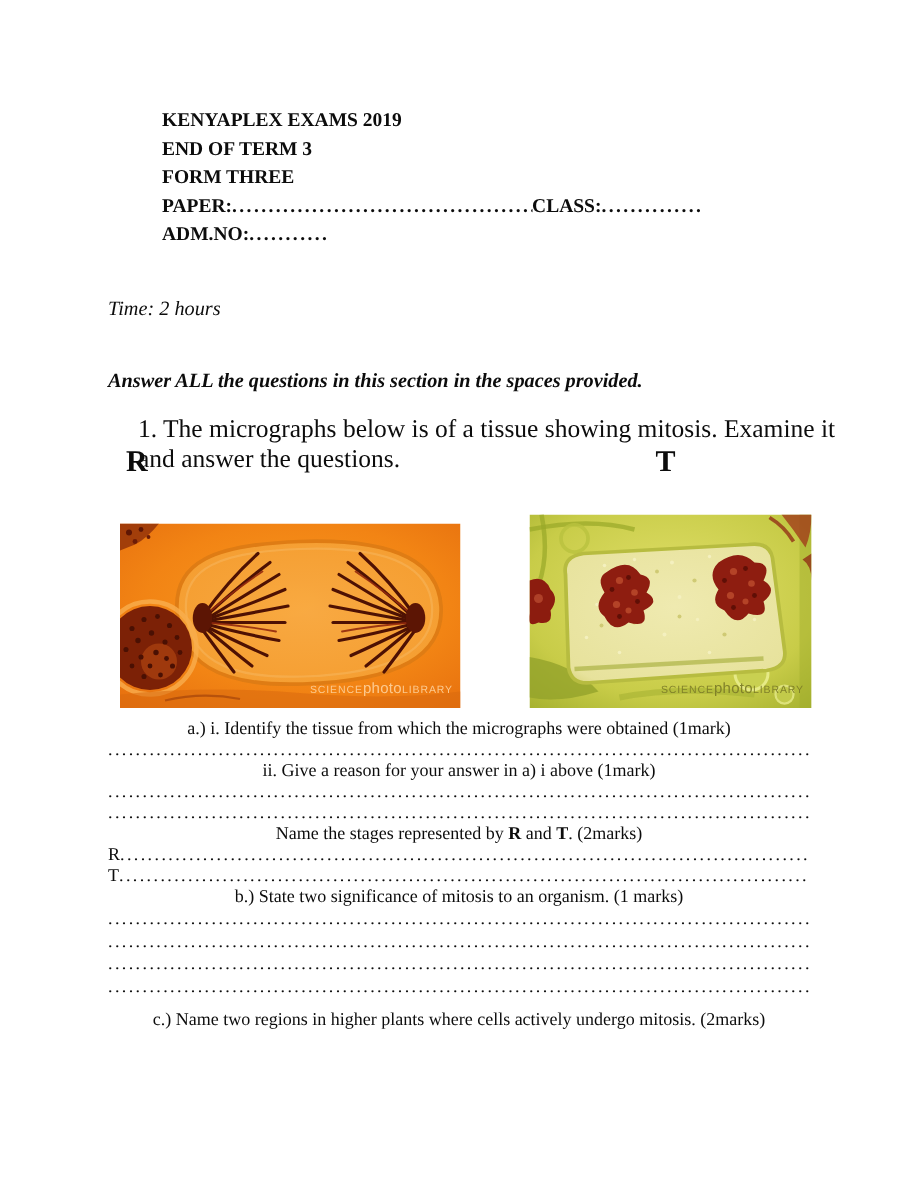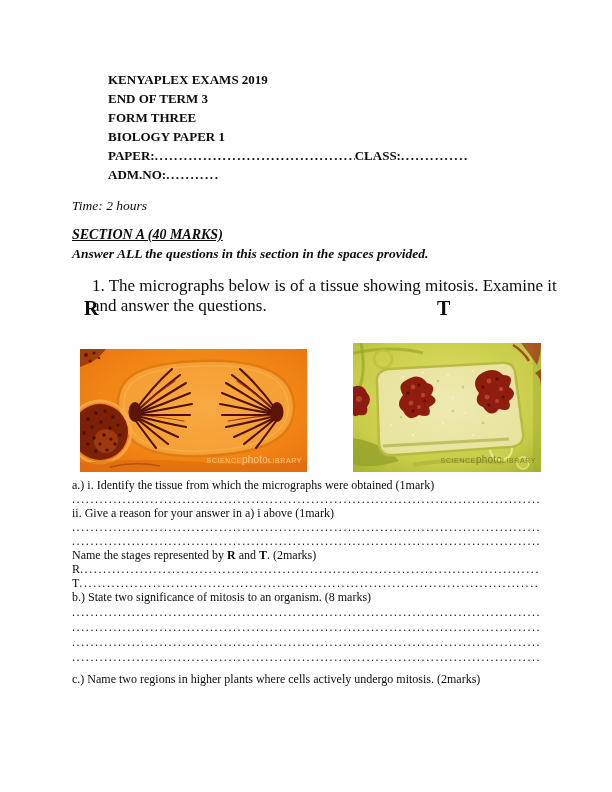--- a/index.html
+++ b/index.html
@@ -27,54 +27,52 @@
   
   figure{margin:0;padding:0;position:absolute;}
   .imgR{left:80px;top:349px;width:227px;height:123px;}
   .imgT{left:353px;top:343px;width:188px;height:129px;}
   .wm{position:absolute;right:5px;bottom:5px;font-family:"Liberation Sans","DejaVu Sans",sans-serif;white-space:nowrap;}
   .wm-caps{font-size:7px;letter-spacing:0.6px;}
   .wm-photo{font-size:10px;letter-spacing:0.2px;text-align:center;}
   .wmR{color:rgba(253,205,150,0.95);}
   .wmT{color:rgba(125,125,40,0.95);}
   
-  .answers{position:absolute;left:72px;top:478px;width:468px;font-size:12px;}
+  .answers{position:absolute;left:72px;top:478px;width:468px;font-size:12px;text-align:center;}
   .ln{height:14px;line-height:14px;white-space:nowrap;}
   .dotline{height:14px;line-height:14px;overflow:hidden;white-space:nowrap;letter-spacing:1.6px;}
   .sp15{margin-top:1px;}
   .cgap{margin-top:8px;}
   .leadline{display:flex;align-items:baseline;}
   .grow{flex:1;}
   .bold{font-weight:bold;}
 </style>
 </head>
 <body>
 
 <div class="page">
 
   <header class="hdr">
     <div class="hline">KENYAPLEX EXAMS 2019</div>
     <div class="hline">END OF TERM 3</div>
     <div class="hline">FORM THREE</div>
-    <div class="hline">BIOLOGY PAPER 1</div>
     <div class="hline nameline">
       <span>PAPER: </span>
         <span class="lead w200">................................................................................................................................................................</span>
         <span>CLASS: </span>
         <span class="lead w66">................................................................................................................................................................</span>
     </div>
     <div class="hline nameline">
       <span>ADM.NO: </span>
         <span class="lead w52">................................................................................................................................................................</span>
     </div>
   </header>
 
   <div class="time">Time: 2 hours</div>
 
-  <div class="stitle">SECTION A (40 MARKS)</div>
   <div class="sinstr">Answer ALL the questions in this section in the spaces provided.</div>
 
   <div class="qintro">1. The micrographs below is of a tissue showing mitosis. Examine it and answer the questions.</div>
 
   <div class="lblR">R</div>
   <div class="lblT">T</div>
 
   <figure class="imgR">
     <svg width="227" height="123" viewBox="0 0 227 123">
       <defs>
@@ -269,21 +267,21 @@
     <div class="dotline">................................................................................................................................................................</div>
     <div class="ln"><span>Name the stages represented by </span><span class="bold">R</span><span> and </span><span class="bold">T</span><span>. (2marks)</span></div>
     <div class="ln leadline">
         <span>R</span>
         <span class="dotline grow">................................................................................................................................................................</span>
       </div>
     <div class="ln leadline">
         <span>T</span>
         <span class="dotline grow">................................................................................................................................................................</span>
       </div>
-    <div class="ln">b.) State two significance of mitosis to an organism. (8 marks)</div>
+    <div class="ln">b.) State two significance of mitosis to an organism. (1 marks)</div>
     <div class="dotline sp15">................................................................................................................................................................</div>
     <div class="dotline sp15">................................................................................................................................................................</div>
     <div class="dotline sp15">................................................................................................................................................................</div>
     <div class="dotline sp15">................................................................................................................................................................</div>
     <div class="ln cgap">c.) Name two regions in higher plants where cells actively undergo mitosis. (2marks)</div>
   </div>
 
 </div>
 
 </body></html>

